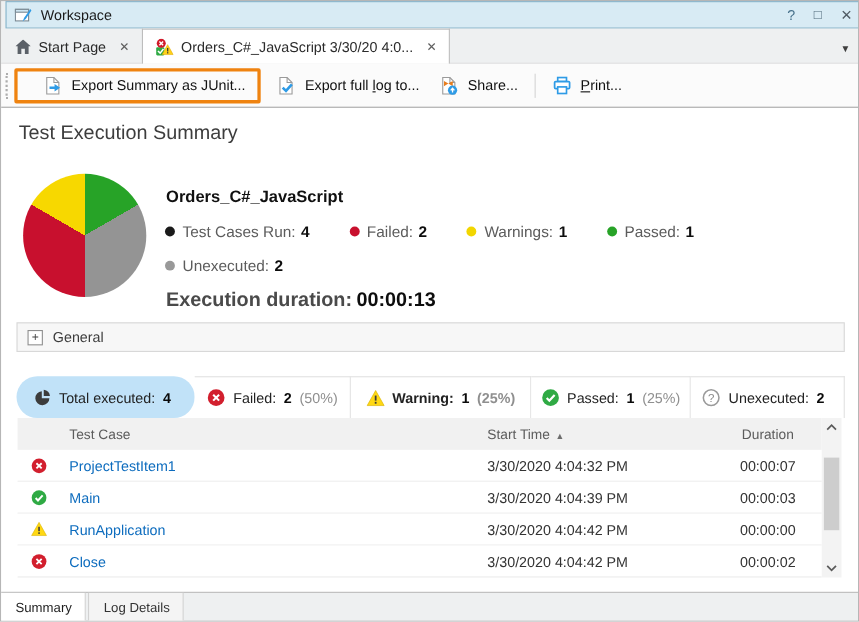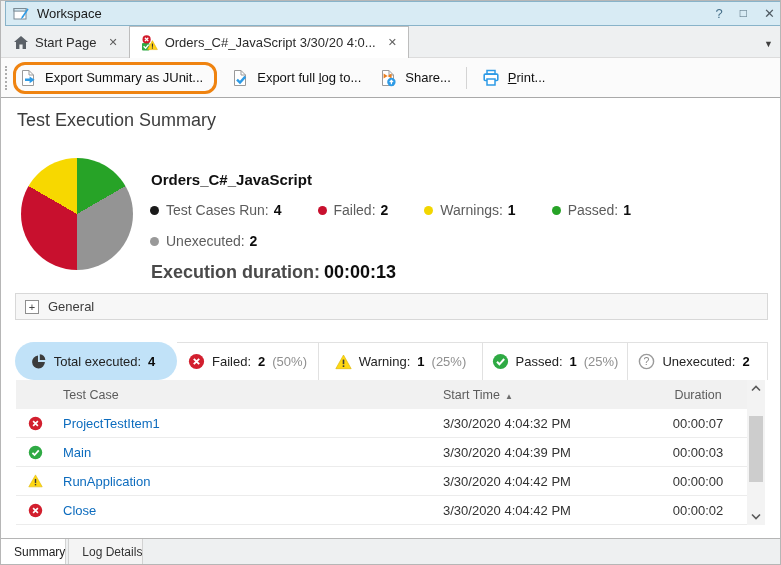--- a/index.html
+++ b/index.html
@@ -19,21 +19,21 @@
   .dtab { display: flex; align-items: center; gap: 7px; height: 29px; padding: 0 11px; font-size: 13px; color: #2b2b2b; cursor: pointer; white-space: nowrap; }
   .dtab.active { background: #fff; border: 1px solid #bdbdbd; border-bottom: none; height: 32px; margin-bottom: -1px; }
   .tclose { color: #5f5f5f; font-size: 11px; margin-left: 5px; }
   .overflow { position: absolute; right: 9px; bottom: 8px; font-size: 9px; color: #3f3f3f; cursor: pointer; }
 
   
   .toolbar { position: absolute; left: 0; top: 57px; width: 781px; height: 39px; background: #fbfbfb; display: flex; align-items: center; padding-left: 4px; }
   .grip { width: 5px; height: 24px; border-left: 2px dotted #adadad; margin-right: 3px; }
   .tbtn { display: flex; align-items: center; gap: 8px; padding: 5px 9px; font-size: 13px; color: #111; cursor: pointer; white-space: nowrap; }
   .tbtn .ul { text-decoration: underline; }
-  .annotated { border: 3px solid #ef8310; border-radius: 12px; margin-right: 5px; padding: 4px 11px 4px 3px; }
+  .annotated { border: 3px solid #ef8310; border-radius: 2px; margin-right: 5px; padding: 4px 11px 4px 23px; }
   .tsep { width: 1px; height: 22px; background: #d4d4d4; margin: 0 6px; }
 
   
   .content { position: absolute; left: 0; top: 96px; width: 781px; height: 442px; background: #fff; border-top: 1px solid #a9a9a9; border-bottom: 1px solid #b5b5b5; }
   .h1 { position: absolute; left: 16px; top: 12px; font-size: 18px; font-weight: 400; color: #3d3d3d; }
   .pie { position: absolute; left: 20px; top: 60px; width: 112px; height: 112px; border-radius: 50%; background: #ccc; }
   .projname { position: absolute; left: 150px; top: 73px; font-size: 15px; font-weight: bold; color: #101010; }
   .stats { position: absolute; left: 149px; display: flex; gap: 26px; font-size: 14px; color: #5c5c5c; align-items: center; white-space: nowrap; }
   .stats1 { top: 104px; gap: 36px; } .stats2 { top: 135px; }
   .stat { display: flex; align-items: center; }
@@ -46,42 +46,42 @@
   .general { position: absolute; left: 14px; top: 195px; width: 753px; height: 27px; background: #f7f7f7; border: 1px solid #d8d8d8; display: flex; align-items: center; gap: 9px; padding-left: 9px; font-size: 13px; color: #3c3c3c; cursor: pointer; }
   .plus { width: 14px; height: 14px; border: 1px solid #8e8e8e; background: #fff; font-size: 11px; line-height: 12px; text-align: center; color: #444; }
 
   
   .rtabs { position: absolute; left: 14px; top: 244px; width: 753px; height: 38px; display: flex; }
   .rtab { display: flex; align-items: center; justify-content: center; gap: 7px; font-size: 13px; color: #222; border-top: 1px solid #e1e1e1; border-right: 1px solid #e1e1e1; background: #fff; cursor: pointer; white-space: nowrap; }
   .rtab:first-child { border-left: 1px solid #e1e1e1; border-radius: 19px; }
   .rtab.active { background: #c1e2f8; border: none; }
   .rtab b { color: #0a0a0a; }
   .rtab .pct { color: #8f8f8f; }
-  .rt0 { width: 162px; } .rt1 { width: 142px; } .rt2 { width: 164px; } .rt3 { width: 145px; } .rt4 { width: 140px; }
+  .rt0 { width: 162px; } .rt1 { width: 142px; } .rt2 { width: 164px; font-weight: bold; } .rt3 { width: 145px; } .rt4 { width: 140px; }
 
   
   .table { position: absolute; left: 15px; top: 282px; width: 731px; }
   .thead { display: flex; height: 29px; align-items: center; background: #f1f1f1; font-size: 12.5px; color: #5c5c5c; }
   .trow { display: flex; height: 29px; align-items: center; border-bottom: 1px solid #ececec; font-size: 13px; color: #333; background: #fff; }
   .c-icon { width: 38px; display: flex; justify-content: center; align-items: center; }
   .c-name { flex: 1; padding-left: 9px; }
   .c-start { width: 216px; }
   .c-dur { width: 88px; text-align: center; padding-right: 10px; }
   .trow .c-name { color: #0d6cbe; cursor: pointer; }
   .sortarrow { font-size: 8px; color: #6d6d6d; margin-left: 5px; }
 
   
   .vscroll { position: absolute; left: 746px; top: 282px; width: 18px; height: 145px; background: #f3f3f3; }
   .sbtn { position: absolute; left: 0; width: 18px; height: 17px; display: flex; align-items: center; justify-content: center; cursor: pointer; }
   .sbtn.up { top: 0; } .sbtn.down { bottom: 0; }
   .sthumb { position: absolute; left: 2px; top: 36px; width: 14px; height: 66px; background: #cdcdcd; cursor: pointer; }
 
   
   .bottombar { position: absolute; left: 0; top: 538px; width: 781px; height: 27px; background: #eef0f1; display: flex; align-items: stretch; }
-  .btab { padding: 6px 0 0 13px; font-size: 12px; color: #1d1d1d; cursor: pointer; }
+  .btab { padding: 6px 12px 0 13px; font-size: 12px; color: #1d1d1d; cursor: pointer; }
   .btab.active { background: #fff; border-right: 1px solid #d2d2d2; }
   .btab.plain { background: #f4f4f4; border: 1px solid #d2d2d2; border-top: none; margin-left: 2px; color: #333; }
 
   svg { display: block; }
 </style>
 </head>
 <body>
 
 <div class="app">
 

